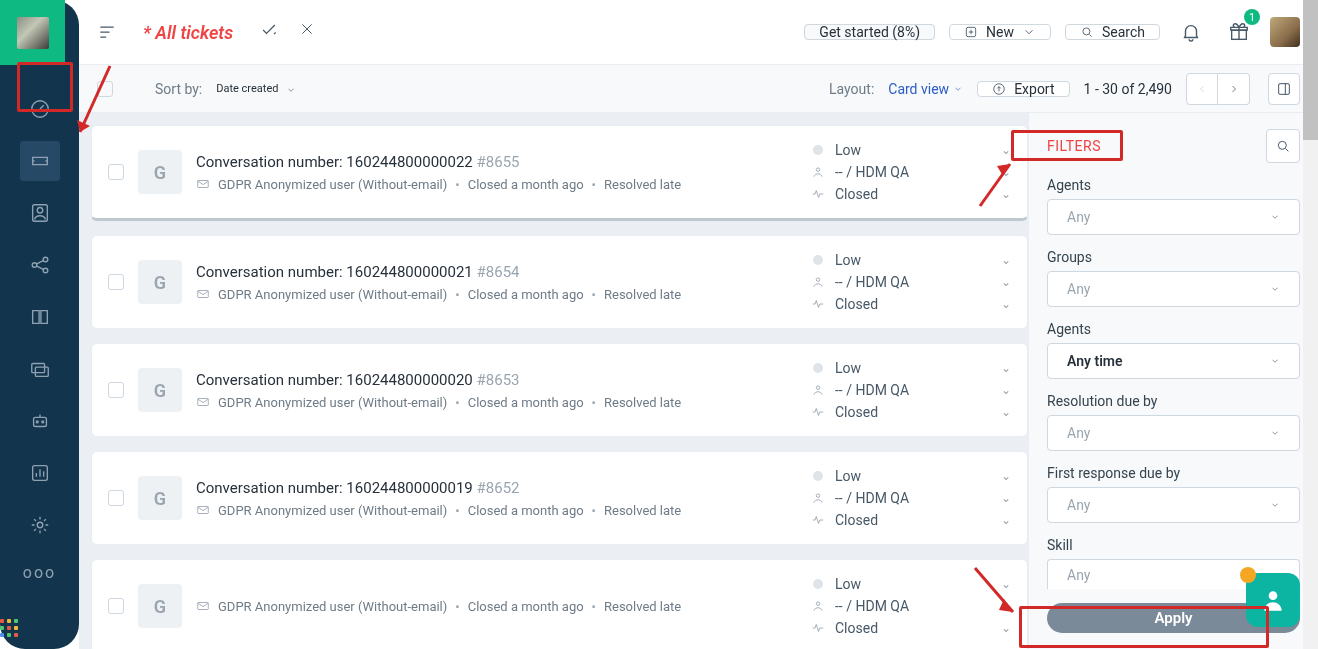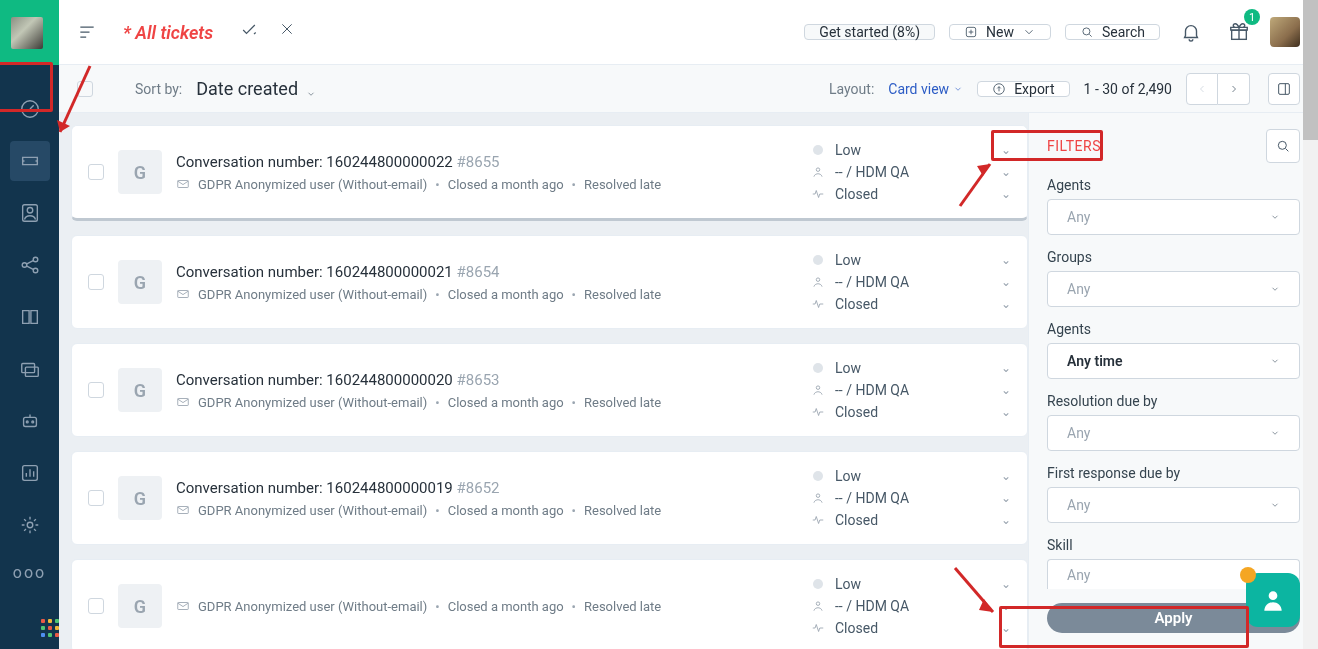--- a/index.html
+++ b/index.html
@@ -1,20 +1,20 @@
 <!DOCTYPE html>
 <html><head>
 <meta charset="utf-8">
 <style>
 * { margin: 0; padding: 0; box-sizing: border-box; font-family: -apple-system, BlinkMacSystemFont, "Segoe UI", Roboto, sans-serif; }
 body { background: #fff; color: #27313b; overflow: hidden; }
 .root { display: flex; width: 1318px; height: 649px; }
 
 
-.sidebar { width: 59px; background: #12344d; display: flex; flex-direction: column; align-items: flex-end; color: #a8b2bc; position: relative; }
+.sidebar { width: 79px; background: #12344d; display: flex; flex-direction: column; align-items: flex-start; color: #a8b2bc; position: relative; border-radius: 25px; }
 .avatar-top { width: 65px; height: 65px; background: #0fba82; display: flex; align-items: center; justify-content: center; }
 .avatar-img { width: 32px; height: 32px; background: linear-gradient(135deg,#8a8f82,#c2c7b6 40%,#3c3a36); border-radius: 2px; }
 .nav-items { display: flex; flex-direction: column; gap: 0; width: 100%; align-items: center; margin-top: 24px; }
 .nav-item { width: 40px; height: 40px; display: flex; align-items: center; justify-content: center; margin-bottom: 12px; border-radius: 4px; cursor: pointer; }
 .nav-item.active { background: #264966; }
 .nav-svg { width: 22px; height: 22px; }
 .nav-item svg { stroke: #8ea0b2; fill: none; stroke-width: 1.5; }
 .nav-more { color: #8ea0b2; font-size: 16px; letter-spacing: 2px; margin-top: 6px; cursor: pointer; }
 .nav-bottom { margin-top: auto; margin-bottom: 12px; display: flex; flex-direction: column; align-items: center; gap: 16px; }
 .apps-grid { display: grid; grid-template-columns: repeat(3, 4px); gap: 3px; cursor: pointer; }
@@ -40,21 +40,21 @@
 .btn svg { width: 14px; height: 14px; }
 .icon-btn { height: 34px; width: 34px; display:flex; align-items:center; justify-content:center; cursor:pointer; }
 .gift-wrap { position: relative; }
 .badge { position: absolute; top:-6px; right:-4px; width:16px; height:16px; border-radius:50%; background:#0fba82; color:#fff; font-size:11px; display:flex; align-items:center; justify-content:center; }
 .user-thumb { width:30px; height:30px; border-radius:4px; background:linear-gradient(135deg,#bfa97a,#8a6d4c 60%,#3f2f1e); }
 
 
 .toolbar { height: 48px; background: #f7f9fa; border-bottom: 1px solid #e7edf3; display:flex; align-items:center; padding:0 18px; gap:14px; }
 .chk { width:16px; height:16px; border:1.5px solid #cfd7df; border-radius:3px; cursor:pointer; }
 .sort-lbl { color:#6f7c87; font-size:14px; margin-left:28px;}
-.sort-val { font-size:18px; color:#27313b; display:flex; align-items:flex-end; gap:8px; cursor:pointer; }
+.sort-val { font-size:11px; color:#27313b; display:flex; align-items:flex-end; gap:8px; cursor:pointer; }
 .toolbar-right { margin-left:auto; display:flex; align-items:center; gap:14px; }
 .layout-lbl { color:#6f7c87; font-size:14px; }
 .layout-val { color:#2c5cc5; font-size:14px; display:flex; align-items:center; gap:4px; cursor:pointer; }
 .pager-info { font-size:14px; color:#27313b; }
 .pg-btns { display:flex; }
 .pg-btn { width:32px; height:32px; border:1px solid #cfd7df; display:flex; align-items:center; justify-content:center; background:#fff; cursor:pointer; }
 .pg-btn:first-child{border-radius:4px 0 0 4px;}
 .pg-btn:last-child{border-radius:0 4px 4px 0; border-left:0;}
 .pg-btn.disabled{ color:#c8d0d8; cursor:default;}
 .panel-toggle { width:32px; height:32px; border:1px solid #cfd7df; border-radius:4px; display:flex; align-items:center; justify-content:center; background:#fff; cursor:pointer; margin-left:4px;}

